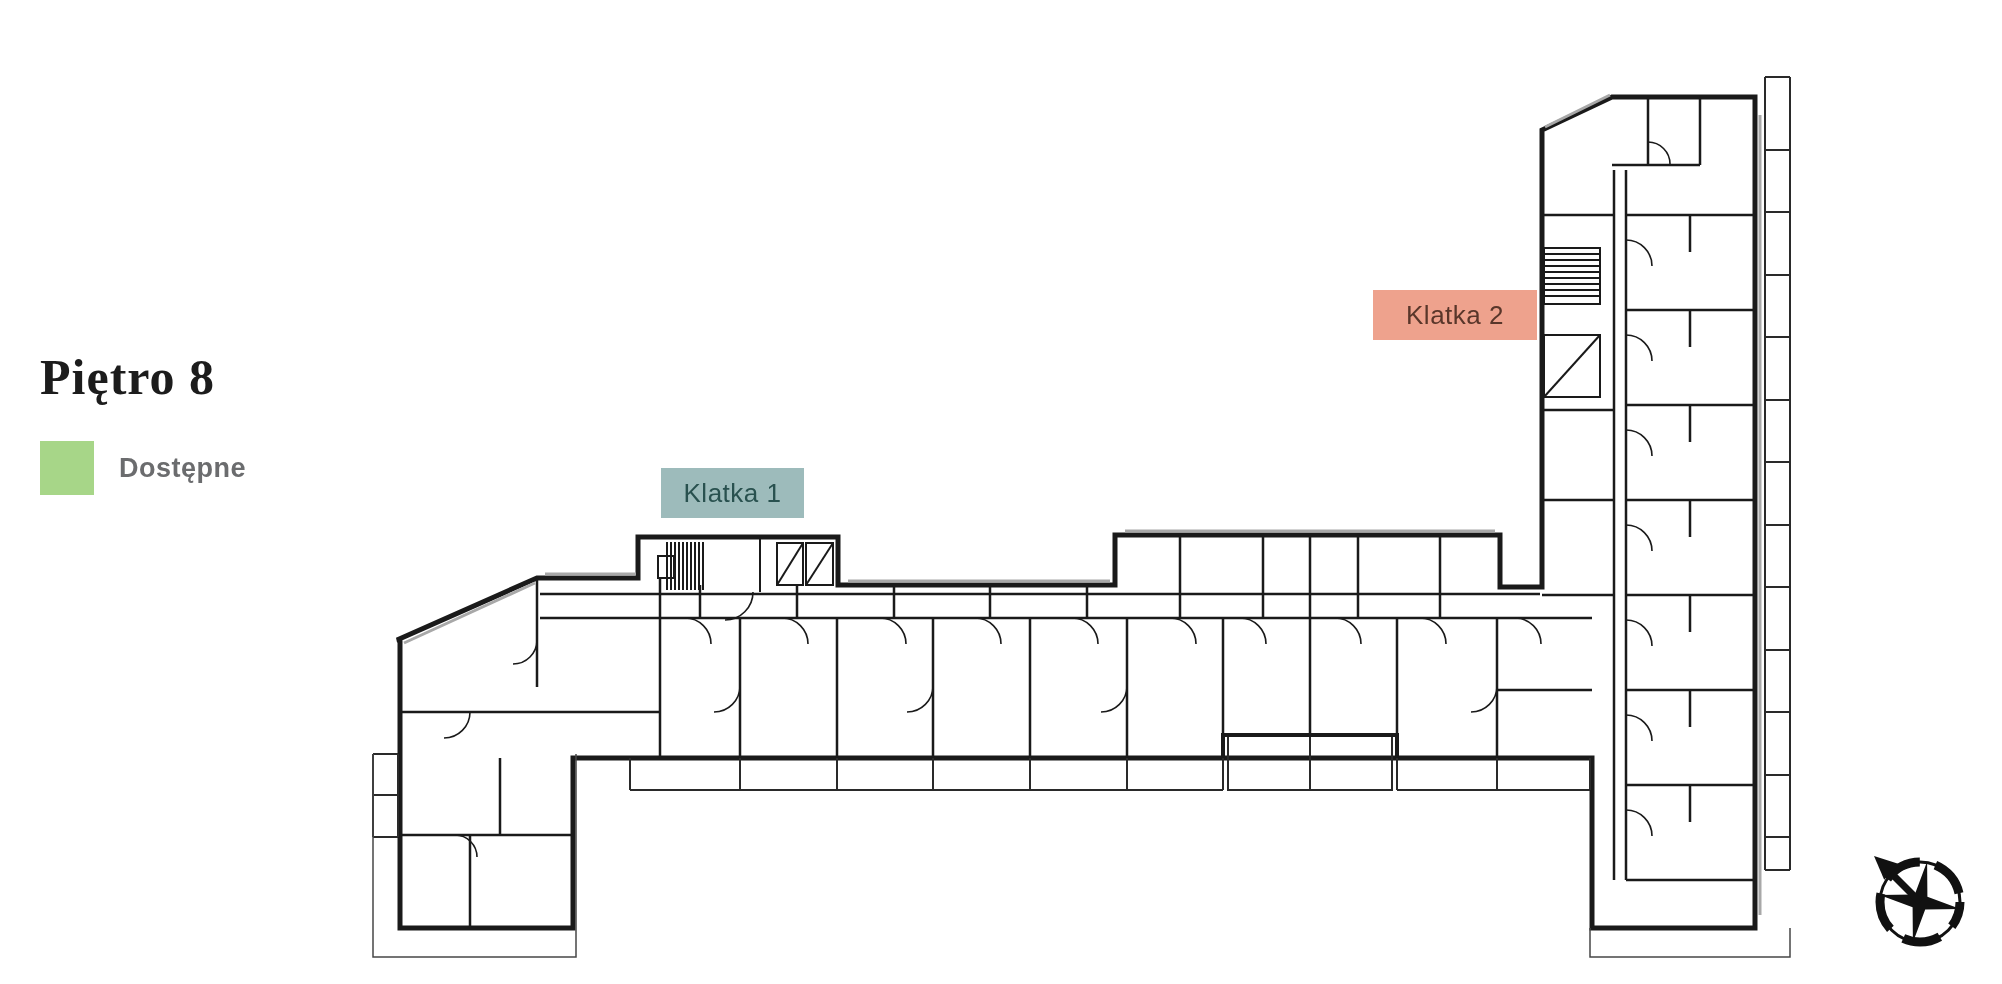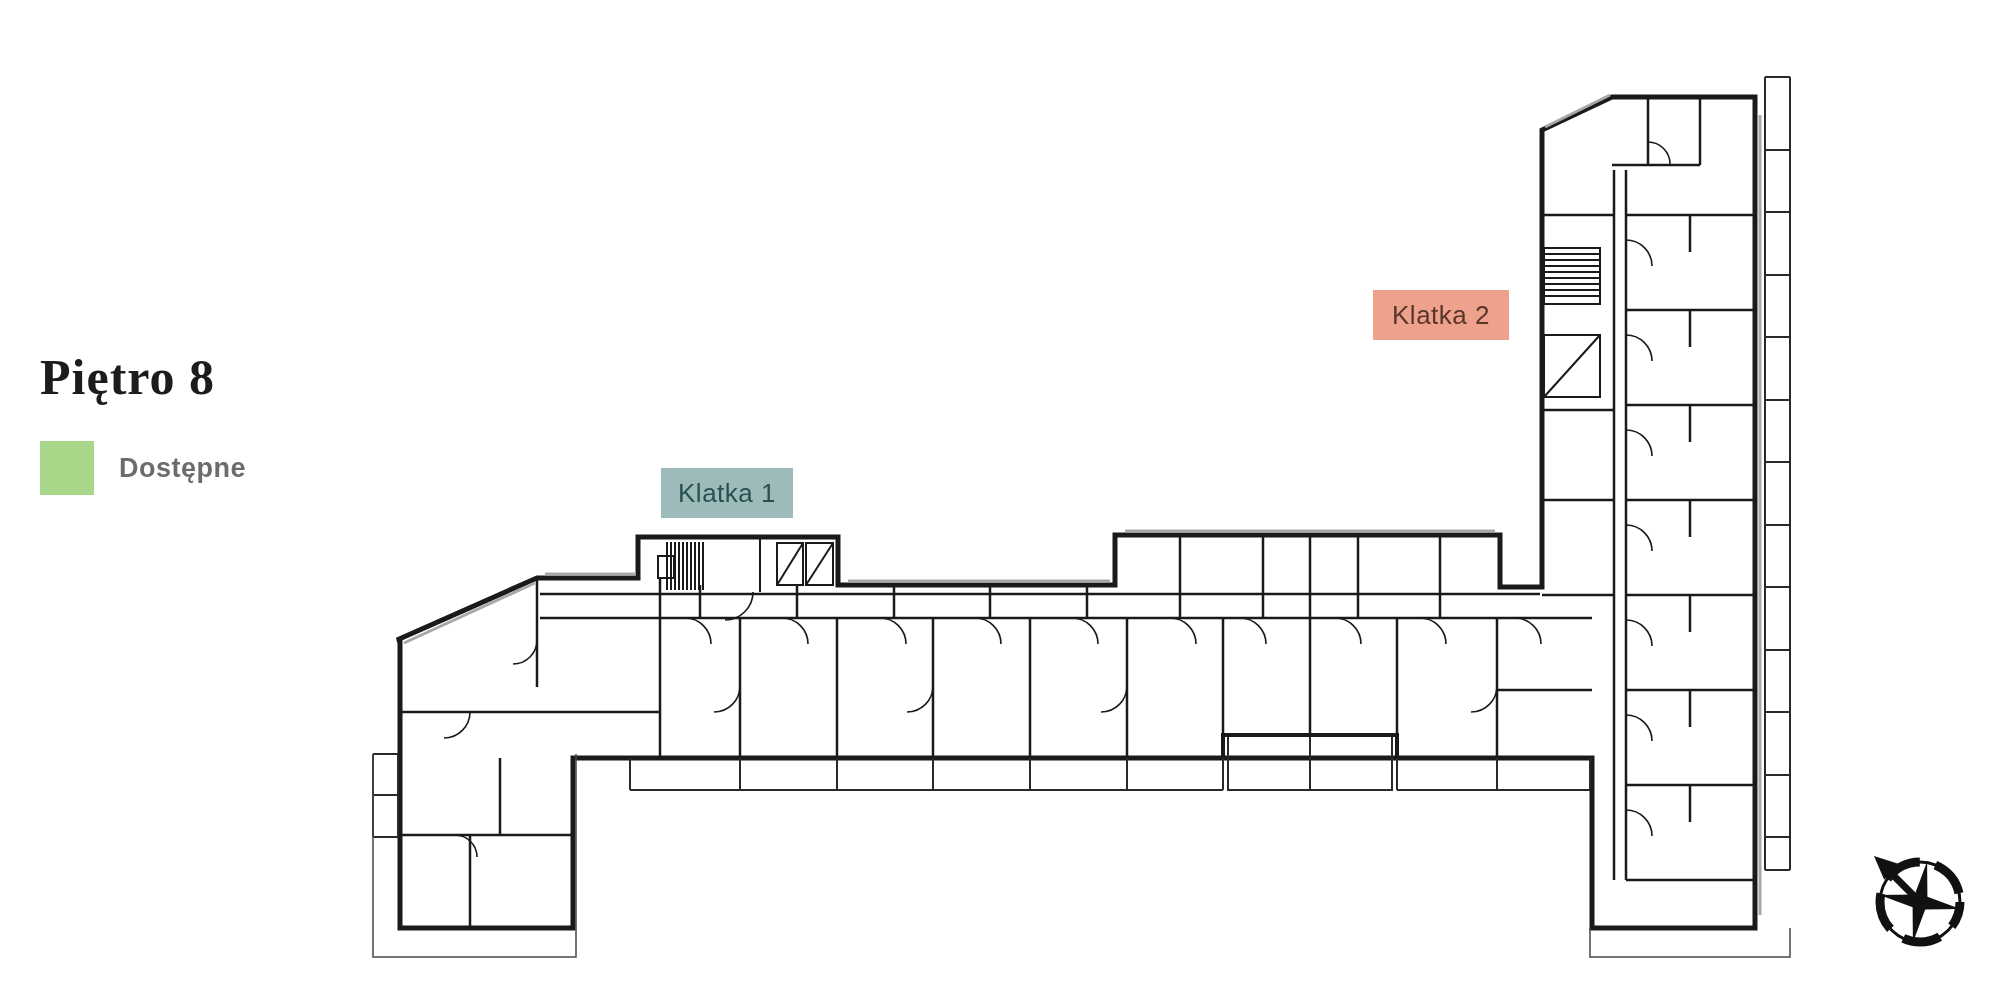--- a/index.html
+++ b/index.html
@@ -9,22 +9,22 @@
               font-family:"Liberation Serif","DejaVu Serif",serif;
               font-weight:700;font-size:50px;color:#1c1c1c;letter-spacing:1px;}
   .legend{position:absolute;left:40px;top:441px;display:flex;flex-direction:column;gap:19px;}
   .legend-item{display:flex;align-items:center;gap:25px;font-weight:bold;}
   .swatch{width:54px;height:54px;display:inline-block;}
   .legend-label{font-size:27px;color:#6b6c6e;letter-spacing:0.5px;}
   .plan{position:absolute;inset:0;}
   .plan-svg{position:absolute;left:0;top:0;width:2002px;height:984px;}
   .tag{position:absolute;display:flex;align-items:center;justify-content:center;
        font-size:26px;letter-spacing:0.5px;cursor:pointer;}
-  .tag-1{left:661px;top:468px;width:132px;height:50px;}
-  .tag-2{left:1373px;top:290px;width:136px;height:50px;}
+  .tag-1{left:661px;top:468px;width:143px;height:50px;}
+  .tag-2{left:1373px;top:290px;width:164px;height:50px;}
   .compass{position:absolute;left:1866px;top:836px;width:104px;height:116px;}
 </style>
 </head>
 <body>
 
 <div class="canvas">
 
   <h1 class="page-title">Piętro 8</h1>
 
   <div class="legend">

